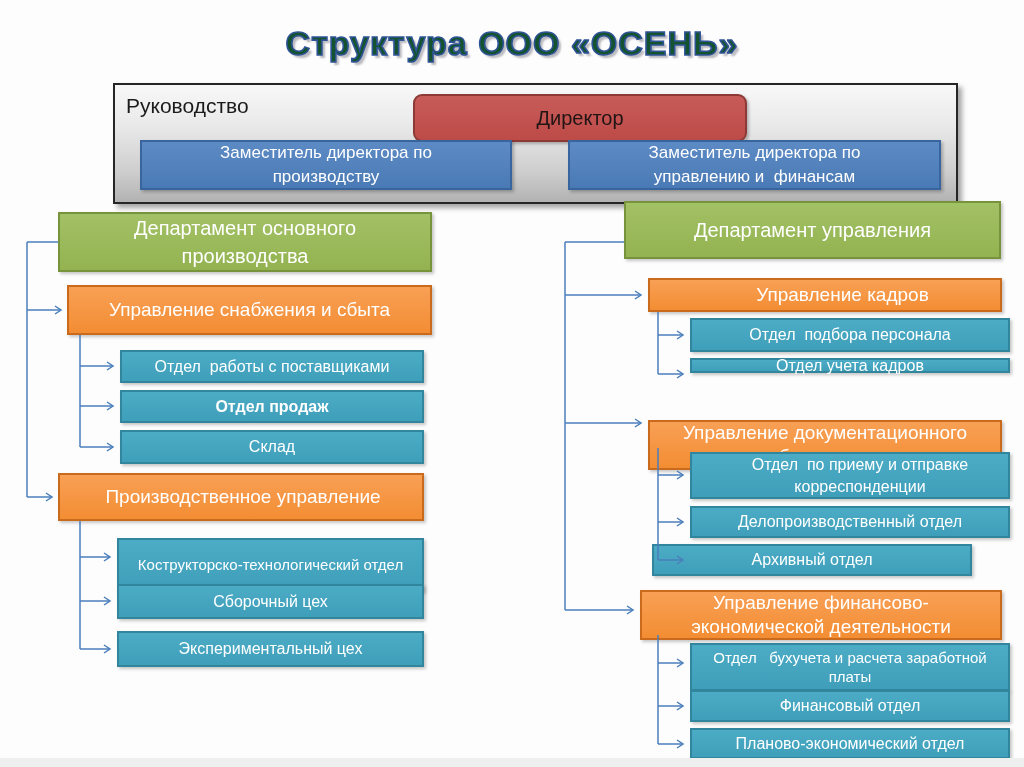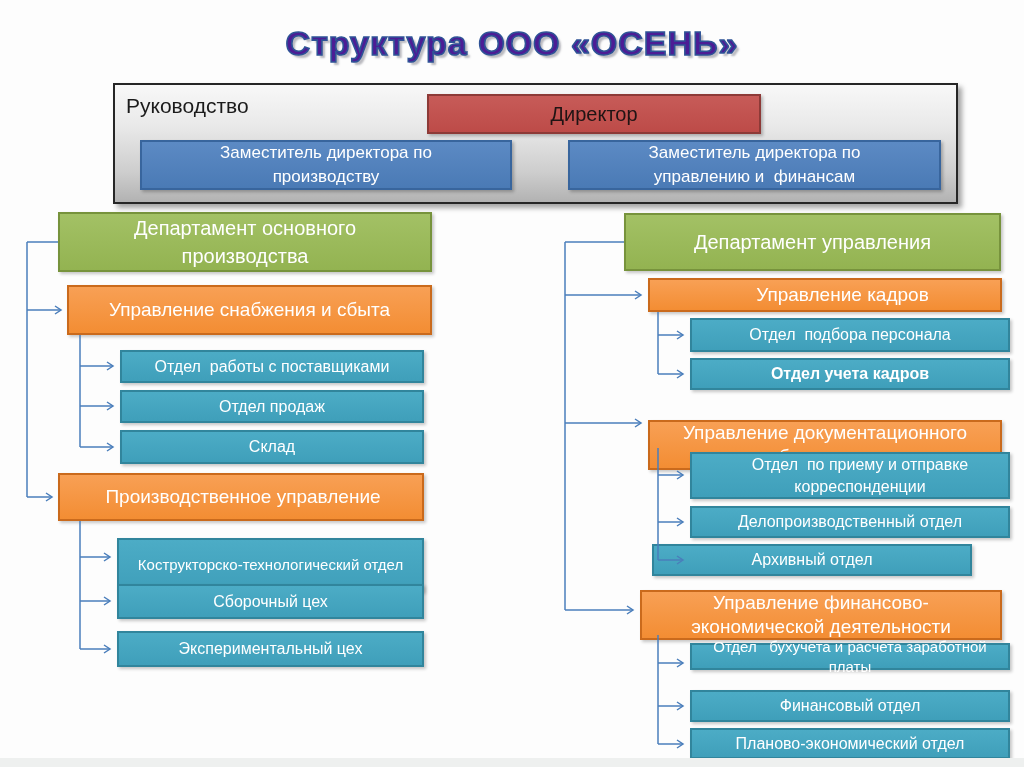--- a/index.html
+++ b/index.html
@@ -5,21 +5,21 @@
   * { margin: 0; padding: 0; box-sizing: border-box; }
   html, body { width: 1024px; height: 767px; }
   body { font-family: "Liberation Sans", "DejaVu Sans", sans-serif; background: #fdfdfd; }
 
   .stage { position: relative; width: 1024px; height: 767px; overflow: hidden; background: #fdfdfd; }
 
   .slide-title {
     position: absolute; left: 0; top: 24px; width: 100%;
     text-align: center;
     font-size: 34px; font-weight: bold; letter-spacing: 1px;
-    color: #4c1d95;
+    color: #14532d;
     -webkit-text-stroke: 1.6px #2e5396;
     text-shadow: 3px 3px 2px rgba(130,130,140,0.55);
     white-space: pre-wrap;
   }
 
   .node {
     position: absolute;
     display: flex; align-items: center; justify-content: center;
     text-align: center;
     white-space: pre-wrap;
@@ -79,56 +79,56 @@
 </style>
 </head>
 <body>
 
 <div class="stage">
 
   <div class="slide-title">Структура ООО «ОСЕНЬ»</div>
 
   <div class="mgmt-box">
     <div class="mgmt-label">Руководство</div>
-    <div class="node director" style="left:312px; top:9px; width:334px; height:40px;">Директор</div>
+    <div class="node director" style="left:298px; top:9px; width:334px; height:48px;border-radius:9px;">Директор</div>
     <div class="node deputy" style="left:25px; top:55px; width:372px; height:50px;">Заместитель директора по
 производству</div>
     <div class="node deputy" style="left:453px; top:55px; width:373px; height:50px;">Заместитель директора по
 управлению и  финансам</div>
   </div>
 
   <div class="node green" style="left:58px; top:212px; width:374px; height:60px;">Департамент основного
 производства</div>
 
   <div class="node orange" style="left:67px; top:285px; width:365px; height:50px;">Управление снабжения и сбыта</div>
   <div class="node teal" style="left:120px; top:350px; width:304px; height:33px;">Отдел  работы с поставщиками</div>
-  <div class="node teal" style="left:120px; top:390px; width:304px; height:33px;">Отдел продаж</div>
+  <div class="node teal" style="left:120px; top:390px; width:304px; height:33px;font-weight:bold;">Отдел продаж</div>
   <div class="node teal" style="left:120px; top:430px; width:304px; height:34px;">Склад</div>
 
   <div class="node orange" style="left:58px; top:473px; width:366px; height:48px;padding-left:12px;">Производственное управление</div>
   <div class="node teal small" style="left:117px; top:538px; width:307px; height:54px;">Кострукторско-технологический отдел</div>
   <div class="node teal" style="left:117px; top:584px; width:307px; height:35px;padding-left:8px;">Сборочный цех</div>
   <div class="node teal" style="left:117px; top:631px; width:307px; height:36px;">Экспериментальный цех</div>
 
-  <div class="node green" style="left:624px; top:213px; width:377px; height:58px;">Департамент управления</div>
+  <div class="node green" style="left:624px; top:201px; width:377px; height:58px;">Департамент управления</div>
 
   <div class="node orange" style="left:648px; top:278px; width:354px; height:34px;padding-left:43px;">Управление кадров</div>
   <div class="node teal" style="left:690px; top:318px; width:320px; height:34px;">Отдел  подбора персонала</div>
-  <div class="node teal" style="left:690px; top:358px; width:320px; height:32px;font-weight:bold;">Отдел учета кадров</div>
+  <div class="node teal" style="left:690px; top:358px; width:320px; height:15px;">Отдел учета кадров</div>
 
   <div class="node orange" style="left:648px; top:420px; width:354px; height:50px;">Управление документационного
 обеспечения</div>
   <div class="node teal" style="left:690px; top:452px; width:320px; height:47px;padding-left:28px;">Отдел  по приему и отправке
 корреспонденции</div>
   <div class="node teal" style="left:690px; top:506px; width:320px; height:32px;">Делопроизводственный отдел</div>
   <div class="node teal" style="left:652px; top:544px; width:320px; height:32px;">Архивный отдел</div>
 
   <div class="node orange" style="left:640px; top:590px; width:362px; height:50px;">Управление финансово-
 экономической деятельности</div>
-  <div class="node teal small" style="left:690px; top:643px; width:320px; height:27px;">Отдел   бухучета и расчета заработной
+  <div class="node teal small" style="left:690px; top:643px; width:320px; height:48px;">Отдел   бухучета и расчета заработной
 платы</div>
   <div class="node teal" style="left:690px; top:690px; width:320px; height:32px;">Финансовый отдел</div>
   <div class="node teal" style="left:690px; top:728px; width:320px; height:31px;">Планово-экономический отдел</div>
 
   <svg class="connectors" width="1024" height="767" viewBox="0 0 1024 767">
     <defs>
       <marker id="arrow" markerWidth="10" markerHeight="12" refX="7" refY="5" orient="auto" markerUnits="userSpaceOnUse">
         <path d="M1,1 L7,5 L1,9" fill="none" stroke="#4a7ebb" stroke-width="1.5"></path>
       </marker>
     </defs>

